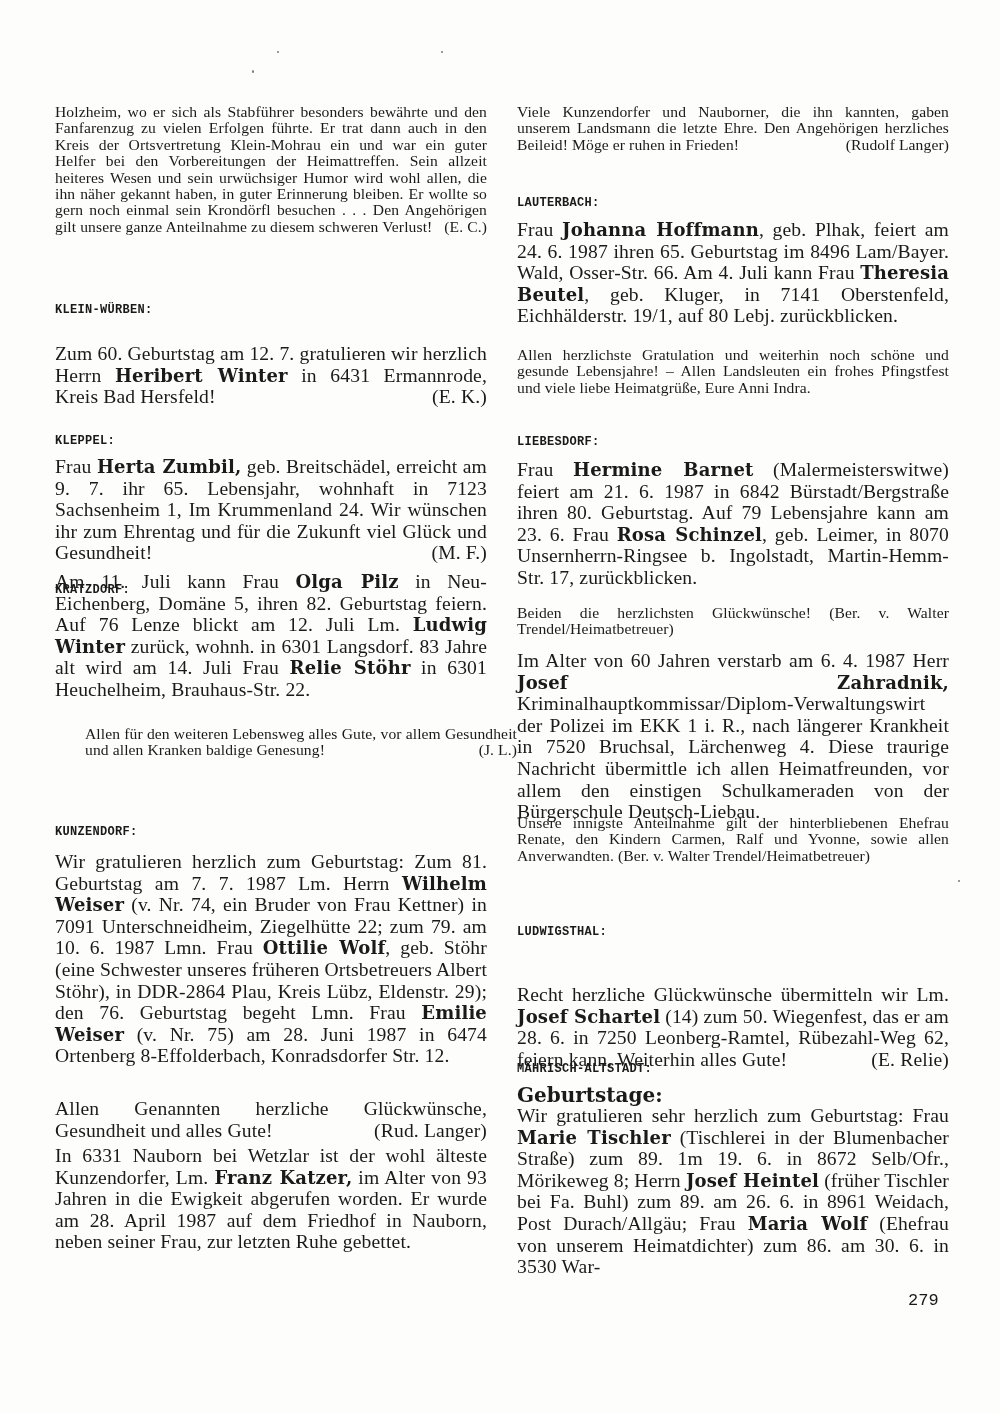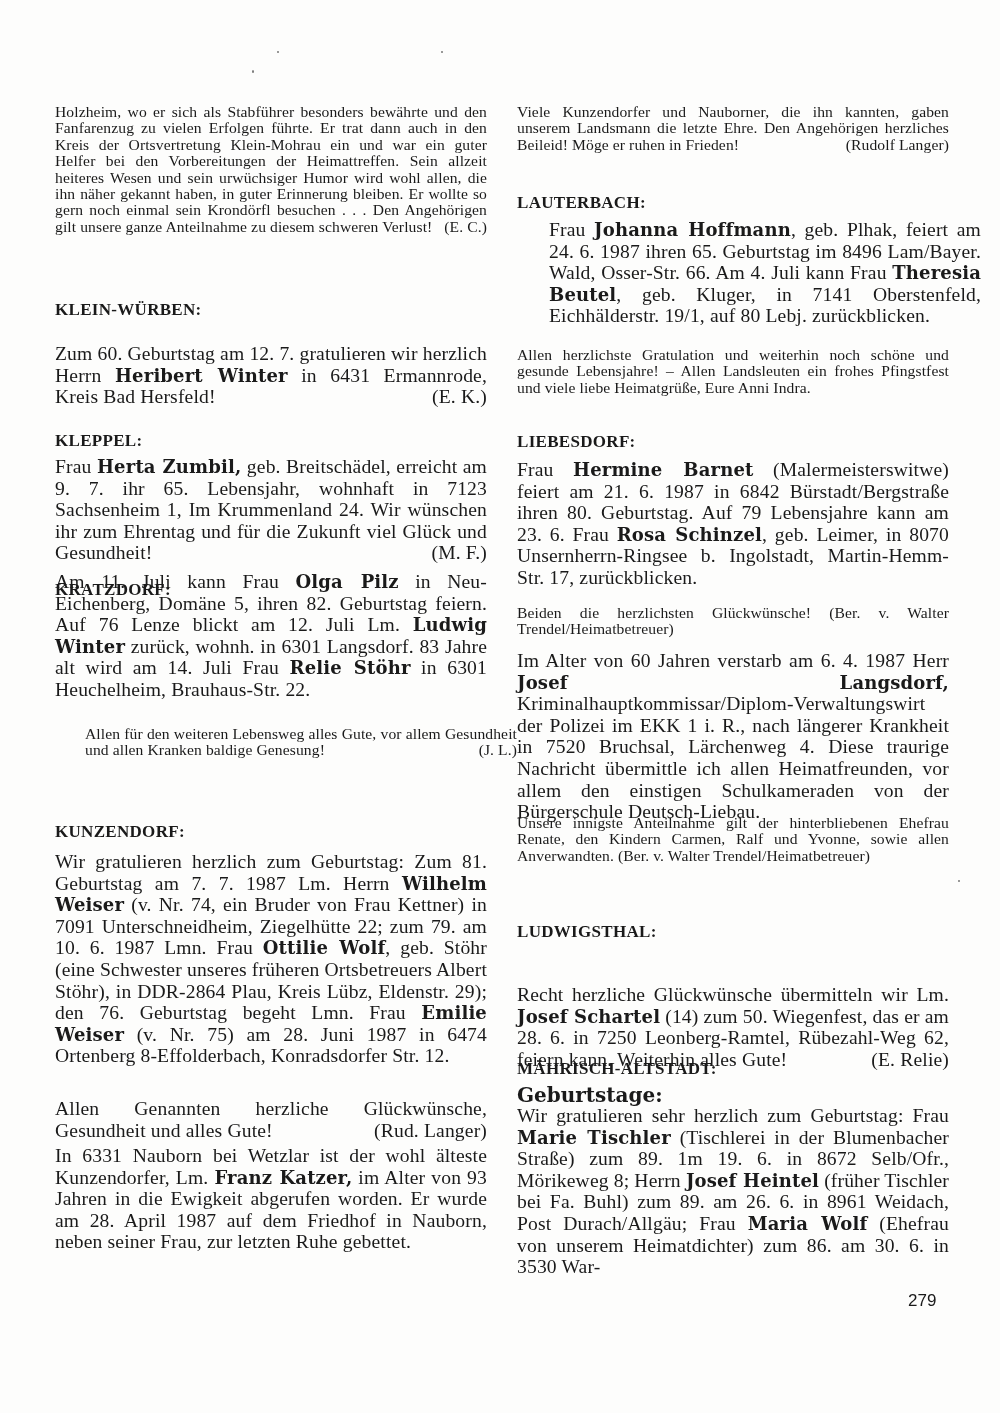--- a/index.html
+++ b/index.html
@@ -7,25 +7,25 @@
     width: 1000px; height: 1413px; background: #fdfdfc; position: relative; overflow: hidden;
     font-family: "DejaVu Serif", "Liberation Serif", serif; color: #1a1a1a;
   }
   .page { position: absolute; left: 0; top: 0; width: 1000px; height: 1139px; }
   .col { position: absolute; top: 0; }
   .col-left { left: 55px; width: 432px; }
   .col-right { left: 517px; width: 432px; }
   .blk { position: absolute; left: 0; width: 100%; margin: 0; text-align: justify; }
   .small { font-family: "Liberation Serif", serif; font-size: 15.6px; line-height: 16.4px; letter-spacing: 0.1px; }
   .large { font-family: "Liberation Serif", serif; font-size: 19.6px; line-height: 21.6px; letter-spacing: 0.15px; }
-  .head { font-family: Liberation Serif, serif; font-weight: bold; font-size: 17px; line-height: 20px; letter-spacing: 0.3px; }
+  .head { font-family: Liberation Mono, monospace; font-weight: bold; font-size: 12px; line-height: 20px; letter-spacing: 0.3px; }
   .subhead { font-family: "DejaVu Serif", serif; font-weight: bold; font-size: 20px; line-height: 20px; }
   .b { font-weight: bold; font-family: "DejaVu Serif", serif; font-size: 0.92em; }
   .sig { float: right; }
-  .pagenum { position: absolute; left: 908px; top: 1291px; font-family: Liberation Sans, sans-serif; font-size: 17px; }
+  .pagenum { position: absolute; left: 908px; top: 1291px; font-family: Liberation Mono, monospace; font-size: 17px; }
   .spec { position: absolute; background: #777; border-radius: 50%; }
 </style>
 </head>
 <body>
 
 <div class="page">
 
   <div class="col col-left">
 
     <p class="blk small" style="top:104px;">
@@ -68,36 +68,36 @@
   </div>
 
   <div class="col col-right">
 
     <p class="blk small" style="top:104px;">
       <span>Viele Kunzendorfer und Nauborner, die ihn kannten, gaben unserem Landsmann die letzte Ehre. Den Angehörigen herzliches Beileid! Möge er ruhen in Frieden!</span>
       <span class="sig">(Rudolf Langer)</span>
     </p>
 
     <h2 class="blk head" style="top:193px;">LAUTERBACH:</h2>
-    <p class="blk large" style="top:219px;margin-left:32px;">
+    <p class="blk large" style="top:219px;">
       <span>Frau </span><span class="b">Johanna Hoffmann</span><span>, geb. Plhak, feiert am 24. 6. 1987 ihren 65. Geburtstag im 8496 Lam/Bayer. Wald, Osser-Str. 66. Am 4. Juli kann Frau </span><span class="b">Theresia Beutel</span><span>, geb. Kluger, in 7141 Oberstenfeld, Eichhälderstr. 19/1, auf 80 Lebj. zurückblicken.</span>
     </p>
     <p class="blk small" style="top:347px;">
       <span>Allen herzlichste Gratulation und weiterhin noch schöne und gesunde Lebensjahre! – Allen Landsleuten ein frohes Pfingstfest und viele liebe Heimatgrüße, Eure Anni Indra.</span>
     </p>
 
     <h2 class="blk head" style="top:432px;">LIEBESDORF:</h2>
     <p class="blk large" style="top:459px;">
       <span>Frau </span><span class="b">Hermine Barnet</span><span> (Malermeisterswitwe) feiert am 21. 6. 1987 in 6842 Bürstadt/Bergstraße ihren 80. Geburtstag. Auf 79 Lebensjahre kann am 23. 6. Frau </span><span class="b">Rosa Schinzel</span><span>, geb. Leimer, in 8070 Unsernherrn-Ringsee b. Ingolstadt, Martin-Hemm-Str. 17, zurückblicken.</span>
     </p>
     <p class="blk small" style="top:605px;">
       <span>Beiden die herzlichsten Glückwünsche! (Ber. v. Walter Trendel/Heimatbetreuer)</span>
     </p>
     <p class="blk large" style="top:650px;">
-      <span>Im Alter von 60 Jahren verstarb am 6. 4. 1987 Herr </span><span class="b">Josef Langsdorf,</span><span> Kriminalhauptkommissar/Diplom-Verwaltungswirt der Polizei im EKK 1 i. R., nach längerer Krankheit in 7520 Bruchsal, Lärchenweg 4. Diese traurige Nachricht übermittle ich allen Heimatfreunden, vor allem den einstigen Schulkameraden von der Bürgerschule Deutsch-Liebau.</span>
+      <span>Im Alter von 60 Jahren verstarb am 6. 4. 1987 Herr </span><span class="b">Josef Zahradnik,</span><span> Kriminalhauptkommissar/Diplom-Verwaltungswirt der Polizei im EKK 1 i. R., nach längerer Krankheit in 7520 Bruchsal, Lärchenweg 4. Diese traurige Nachricht übermittle ich allen Heimatfreunden, vor allem den einstigen Schulkameraden von der Bürgerschule Deutsch-Liebau.</span>
     </p>
     <p class="blk small" style="top:815px;">
       <span>Unsere innigste Anteilnahme gilt der hinterbliebenen Ehefrau Renate, den Kindern Carmen, Ralf und Yvonne, sowie allen Anverwandten. (Ber. v. Walter Trendel/Heimatbetreuer)</span>
     </p>
 
     <h2 class="blk head" style="top:902px;margin-top:20px;">LUDWIGSTHAL:</h2>
     <p class="blk large" style="top:984px;">
       <span>Recht herzliche Glückwünsche übermitteln wir Lm. </span><span class="b">Josef Schartel</span><span> (14) zum 50. Wiegenfest, das er am 28. 6. in 7250 Leonberg-Ramtel, Rübezahl-Weg 62, feiern kann. Weiterhin alles Gute!</span>
       <span class="sig">(E. Relie)</span>
     </p>

